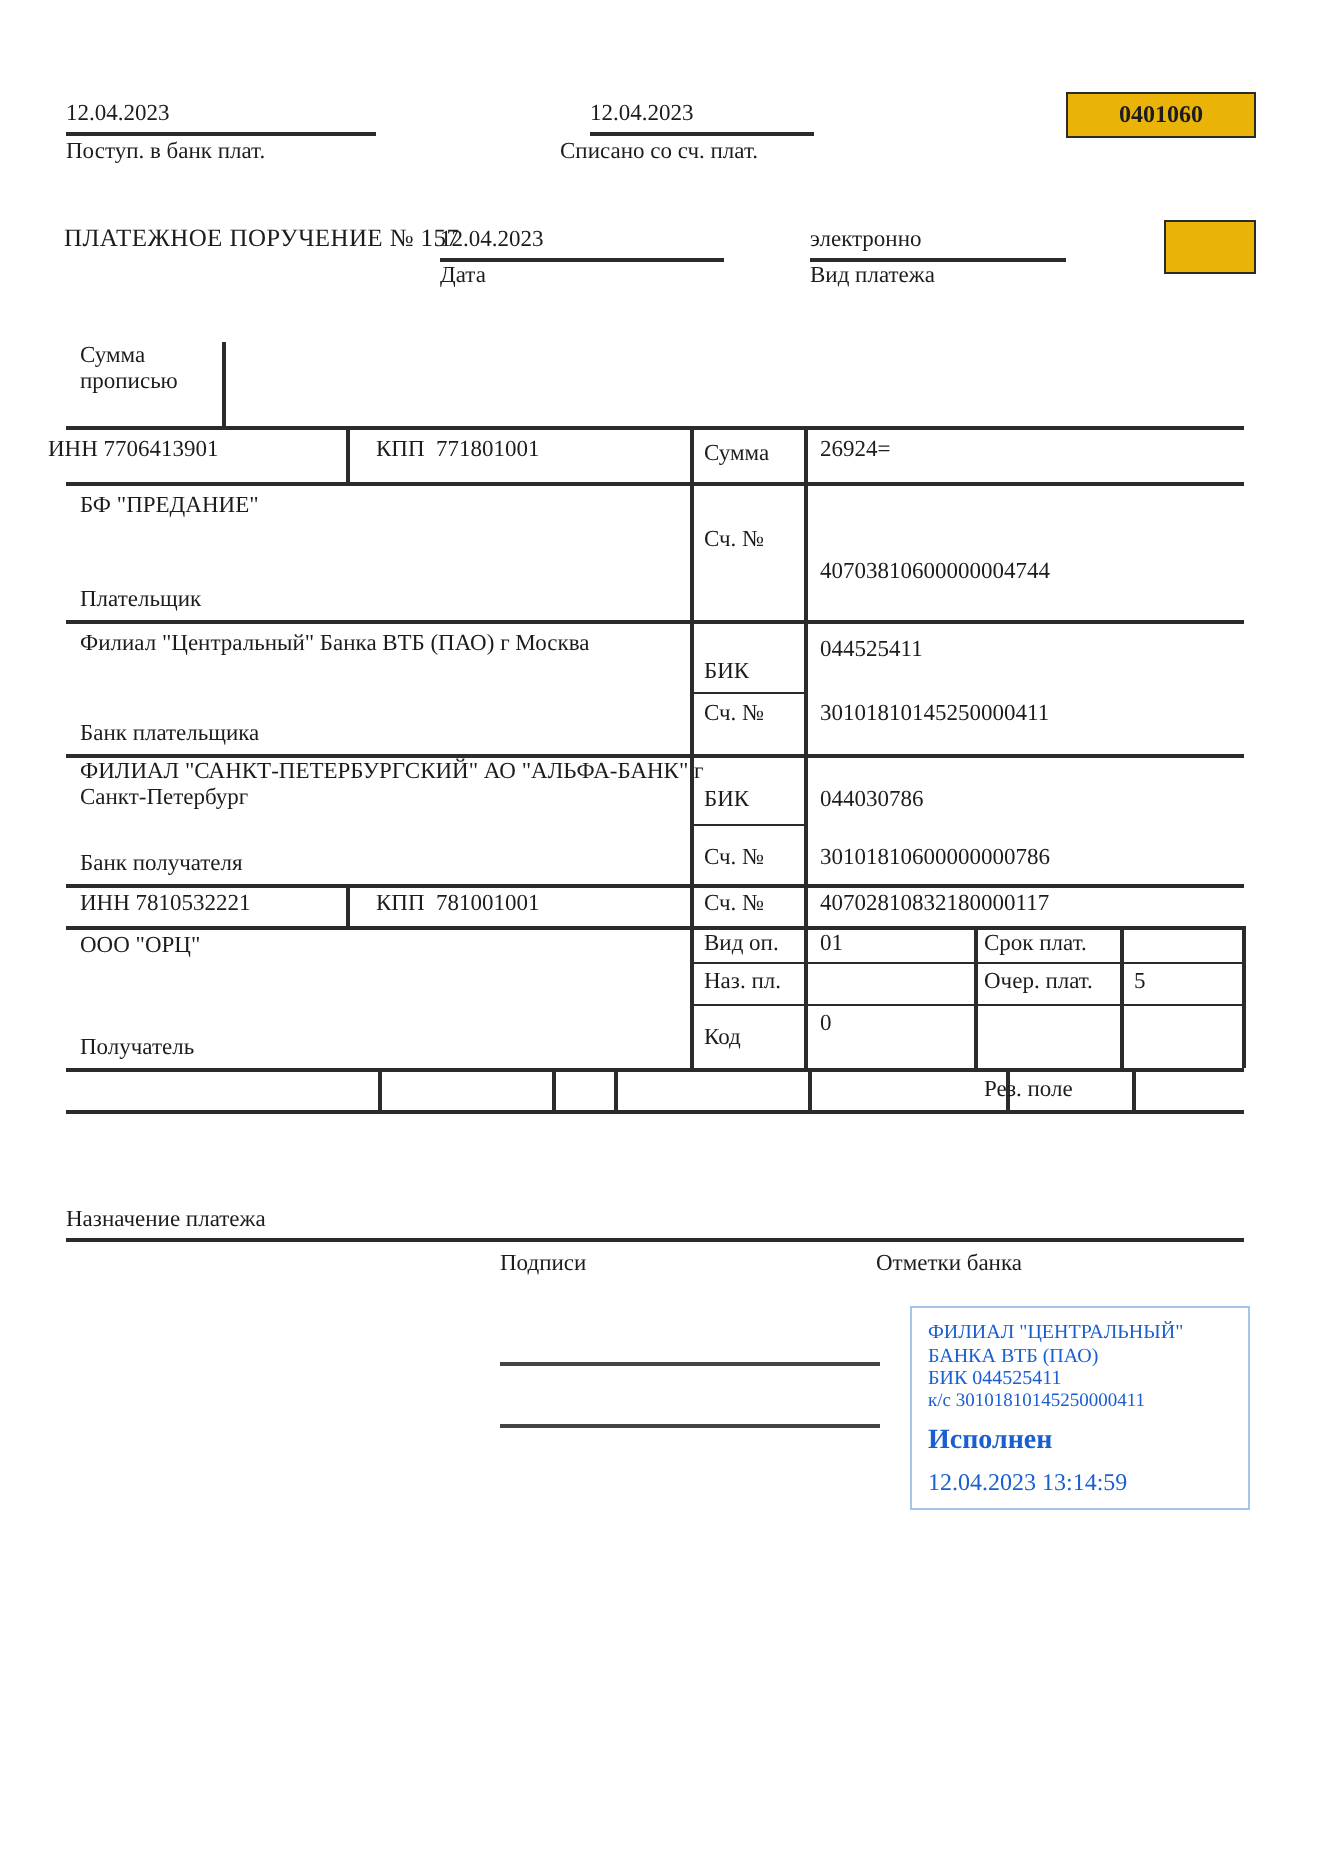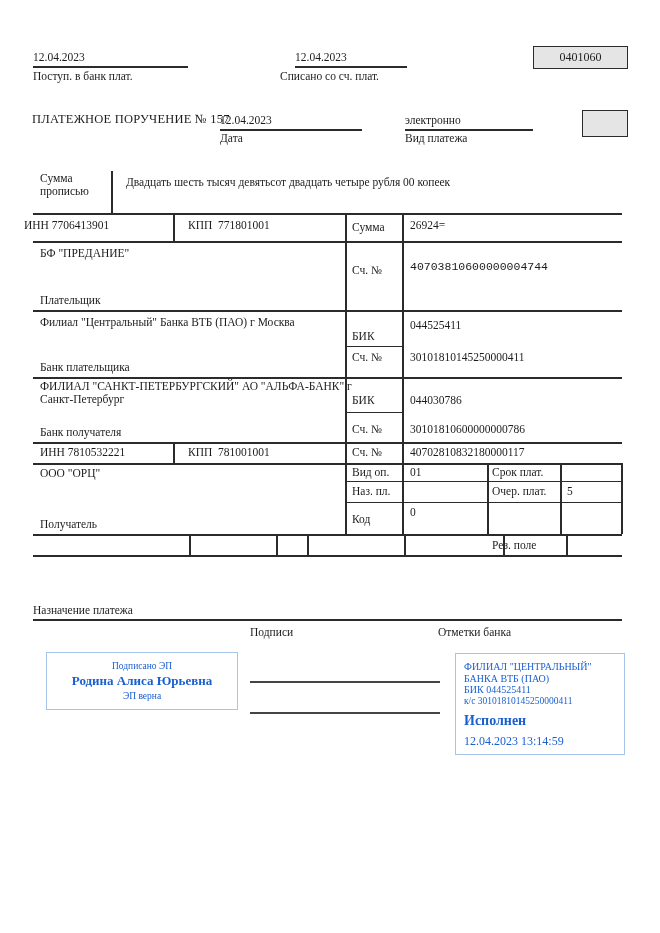--- a/index.html
+++ b/index.html
@@ -8,21 +8,21 @@
     font-family:"Liberation Serif","DejaVu Serif",serif;
     color:#1c1c1c;overflow:hidden;
   }
   .t{position:absolute;font-size:11.5px;line-height:13px;white-space:nowrap;}
   .wrap{white-space:normal;}
   .ctr{}
   .hline{position:absolute;height:1.5px;background:#2b2b2b;}
   .hline.thick{height:2px;}
   .hline.thin{height:1px;}
   .vline{position:absolute;width:1.5px;background:#2b2b2b;}
-  .box{position:absolute;border:1.6px solid #2b2b2b;background:#e5e5e5;box-sizing:border-box;}
+  .box{position:absolute;border:1.6px solid #2b2b2b;background:#eab308;box-sizing:border-box;font-weight:bold;}
   .code-box{display:flex;align-items:center;justify-content:center;font-size:12px;}
   .stamp{position:absolute;box-sizing:border-box;background:#fff;}
   .stamp-left{display:flex;flex-direction:column;align-items:center;justify-content:center;gap:2px;}
   .blue{color:#1a5fd0;}
   .title{font-size:12.5px;letter-spacing:0.2px;}
   .small{font-size:9.5px;}
 </style>
 </head>
 <body>
 
@@ -47,21 +47,20 @@
   <div class="t ctr" style="left:220px;top:132px;width:142px;">Дата</div>
 
   <div class="t ctr" style="left:405px;top:114px;width:128px;">электронно</div>
   <div class="hline" style="left:405px;top:129px;width:128px;"></div>
   <div class="t ctr" style="left:405px;top:132px;width:128px;">Вид платежа</div>
 
   <div class="box" style="left:582px;top:110px;width:46px;height:27px;"></div>
 
   <div class="vline" style="left:111px;top:171px;height:42px;"></div>
   <div class="t wrap" style="left:40px;top:172px;width:66px;">Сумма прописью</div>
-  <div class="t wrap" style="left:126px;top:176px;width:492px;">Двадцать шесть тысяч девятьсот двадцать четыре рубля 00 копеек</div>
 
   <div class="hline" style="left:33px;top:213px;width:589px;"></div>
   <div class="hline" style="left:33px;top:241px;width:589px;"></div>
   <div class="hline" style="left:33px;top:310px;width:589px;"></div>
   <div class="hline thin" style="left:345px;top:346px;width:57px;"></div>
   <div class="hline thick" style="left:33px;top:377px;width:589px;"></div>
   <div class="hline thin" style="left:345px;top:412px;width:57px;"></div>
   <div class="hline" style="left:33px;top:442px;width:589px;"></div>
   <div class="hline" style="left:33px;top:463px;width:589px;"></div>
   <div class="hline thin" style="left:345px;top:481px;width:277px;"></div>
@@ -85,21 +84,21 @@
   <div class="vline" style="left:566px;top:534px;height:21px;"></div>
 
   <div class="t" style="left:24px;top:219px;">ИНН 7706413901</div>
   <div class="t" style="left:188px;top:219px;">КПП</div>
   <div class="t" style="left:218px;top:219px;">771801001</div>
   <div class="t" style="left:352px;top:221px;">Сумма</div>
   <div class="t" style="left:410px;top:219px;">26924=</div>
 
   <div class="t" style="left:40px;top:247px;">БФ "ПРЕДАНИЕ"</div>
   <div class="t" style="left:352px;top:264px;">Сч. №</div>
-  <div class="t" style="left:410px;top:260px;font-family:Liberation Mono, monospace;">40703810600000004744</div>
+  <div class="t" style="left:410px;top:280px;">40703810600000004744</div>
   <div class="t" style="left:40px;top:294px;">Плательщик</div>
 
   <div class="t" style="left:40px;top:316px;">Филиал "Центральный" Банка ВТБ (ПАО) г Москва</div>
   <div class="t" style="left:410px;top:319px;">044525411</div>
   <div class="t" style="left:352px;top:330px;">БИК</div>
   <div class="t" style="left:352px;top:351px;">Сч. №</div>
   <div class="t" style="left:410px;top:351px;">30101810145250000411</div>
   <div class="t" style="left:40px;top:361px;">Банк плательщика</div>
 
   <div class="t wrap" style="left:40px;top:380px;width:312px;">ФИЛИАЛ "САНКТ-ПЕТЕРБУРГСКИЙ" АО "АЛЬФА-БАНК" г Санкт-Петербург</div>
@@ -129,25 +128,20 @@
   <div class="t" style="left:492px;top:507px;margin-top:32px;">Рез. поле</div>
 
   <div class="t" style="left:40px;top:518px;">Получатель</div>
 
   <div class="t" style="left:33px;top:604px;">Назначение платежа</div>
   <div class="hline thick" style="left:33px;top:619px;width:589px;"></div>
 
   <div class="t ctr" style="left:250px;top:626px;width:170px;">Подписи</div>
   <div class="t ctr" style="left:438px;top:626px;width:186px;">Отметки банка</div>
 
-  <div class="stamp stamp-left" style="left:46px;top:652px;width:192px;height:58px;border:1px solid #a5c6e9;">
-    <div class="blue small">Подписано ЭП</div>
-    <div class="blue" style="font-size:13px;font-weight:bold;">Родина Алиса Юрьевна</div>
-    <div class="blue small">ЭП верна</div>
-  </div>
 
   <div class="hline" style="left:250px;top:681px;width:190px;background:#444;"></div>
   <div class="hline" style="left:250px;top:712px;width:190px;background:#444;"></div>
 
   <div class="stamp" style="left:455px;top:653px;width:170px;height:102px;border:1px solid #a5c6e9;padding:7px 8px;">
     <div class="blue wrap" style="font-size:10px;line-height:11.5px;">ФИЛИАЛ "ЦЕНТРАЛЬНЫЙ" БАНКА ВТБ (ПАО)</div>
     <div class="blue" style="font-size:10px;line-height:11.5px;">БИК 044525411</div>
     <div class="blue" style="font-size:9.5px;line-height:11px;">к/с 30101810145250000411</div>
     <div class="blue" style="font-size:14px;font-weight:bold;margin-top:6px;">Исполнен</div>
     <div class="blue" style="font-size:12px;margin-top:5px;">12.04.2023 13:14:59</div>

